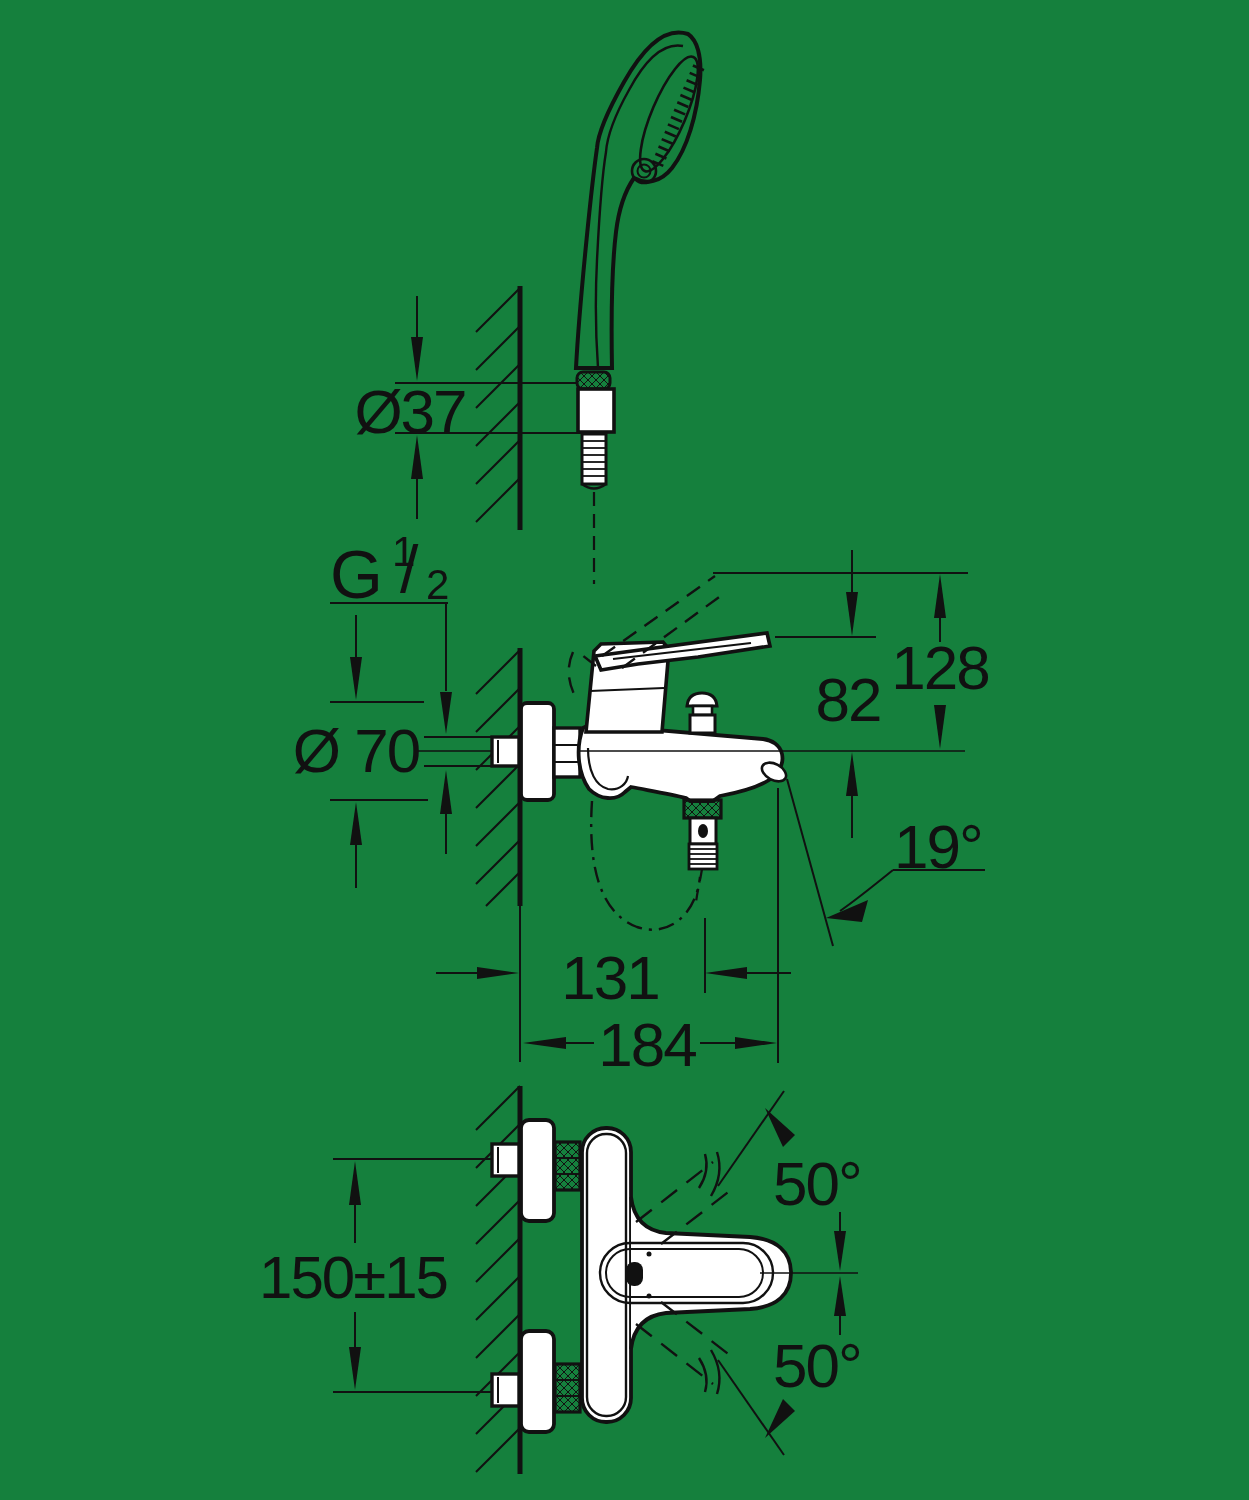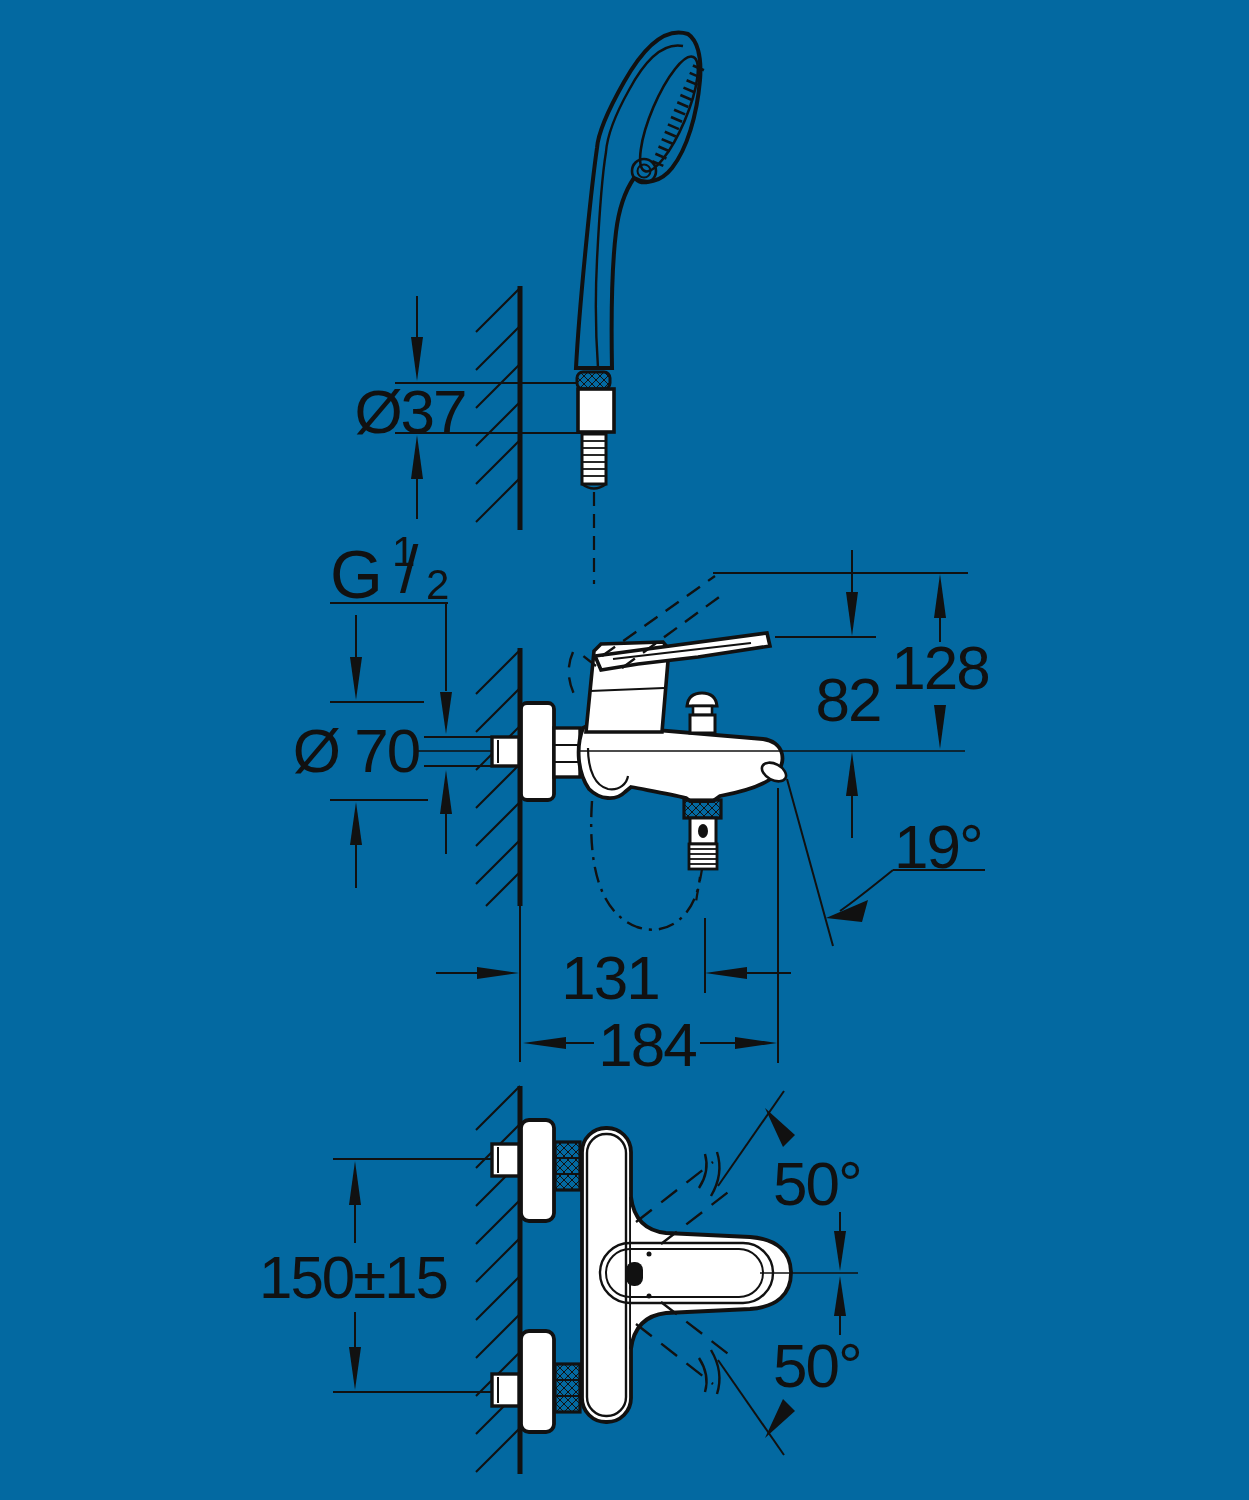--- a/index.html
+++ b/index.html
@@ -1,16 +1,16 @@
 <!DOCTYPE html>
 <html><head>
 <meta charset="utf-8">
 <style>
   html,body{margin:0;padding:0;background:#ffffff;}
-  .stage{width:1249px;height:1500px;position:relative;background:#0369a1;font-family:"Liberation Sans",sans-serif;}
+  .stage{width:1249px;height:1500px;position:relative;background:#15803d;font-family:"Liberation Sans",sans-serif;}
   svg{display:block;}
   .dim-text{font-family:"Liberation Sans",sans-serif;fill:#111;letter-spacing:-2px;}
   .ln{stroke:#111;fill:none;}
 </style>
 </head>
 <body>
 
 <div class="stage">
 <svg width="1249" height="1500" viewBox="0 0 1249 1500">
   <defs>

